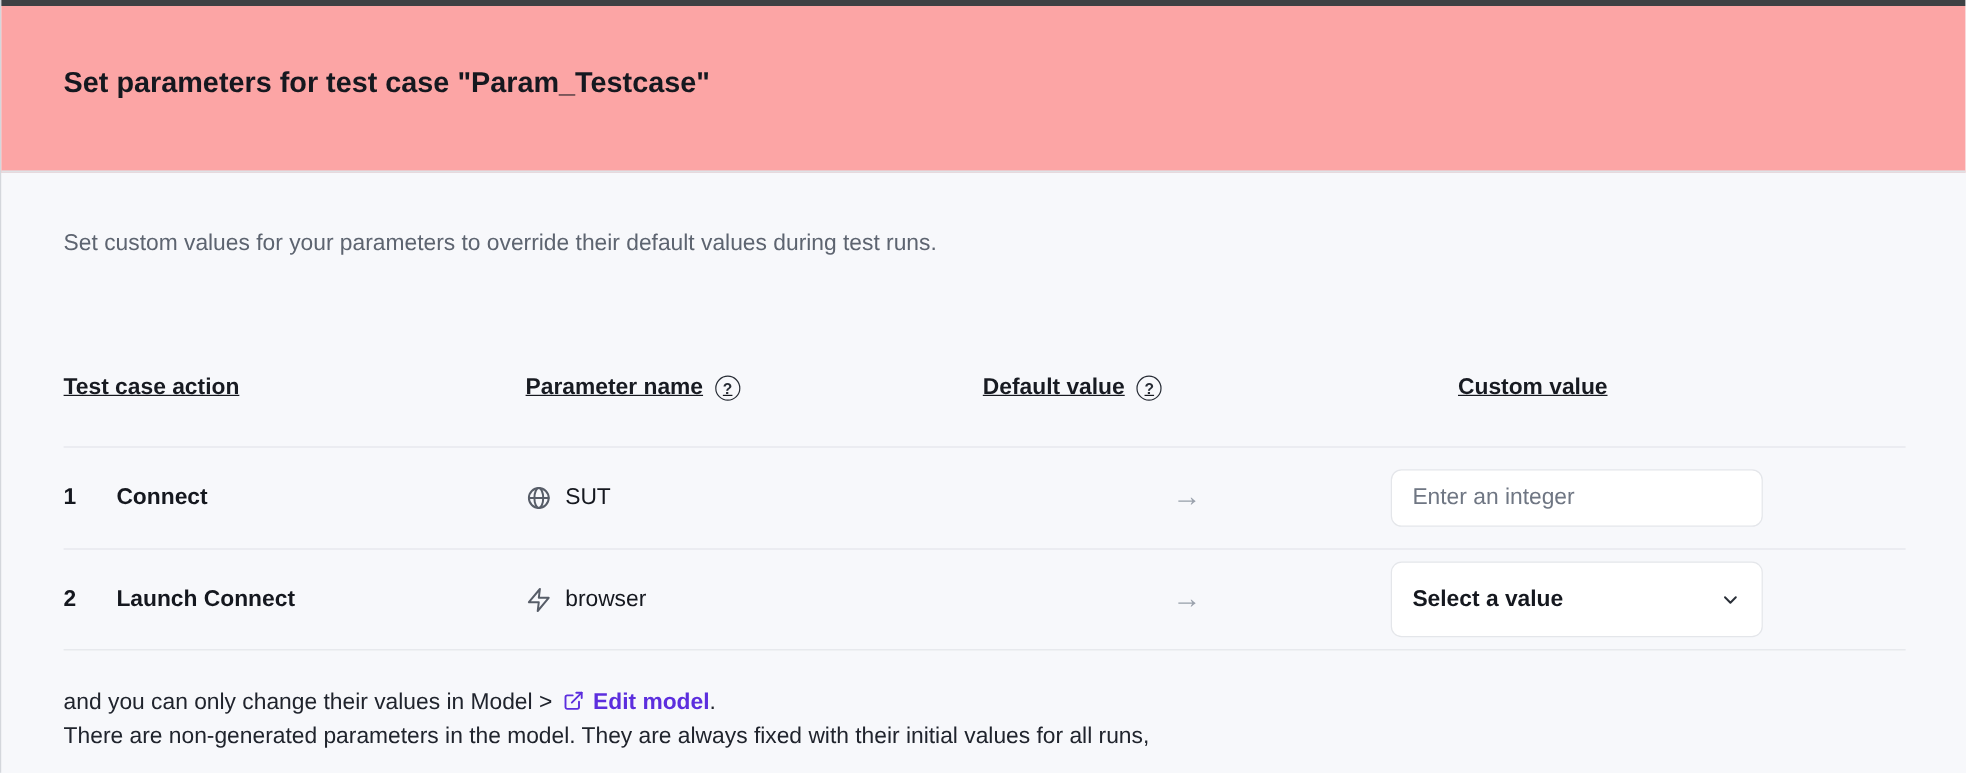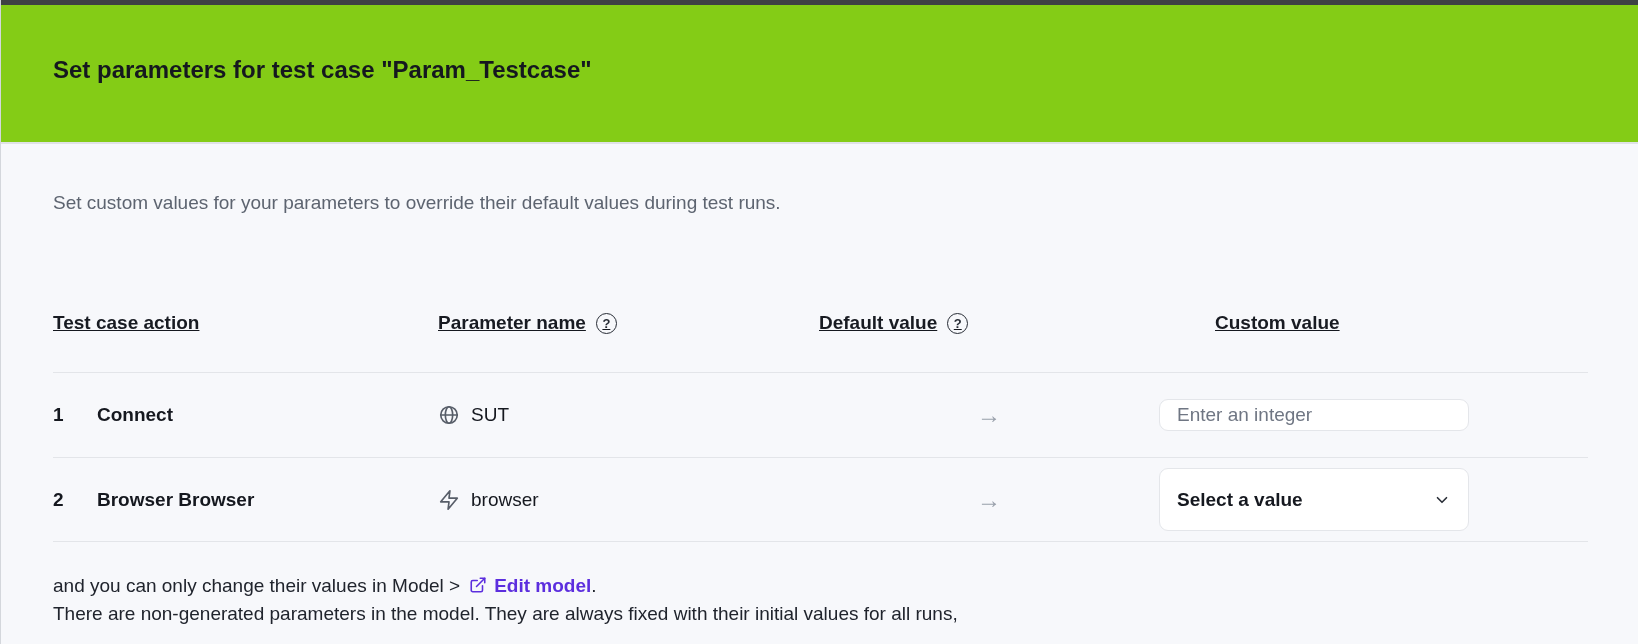--- a/index.html
+++ b/index.html
@@ -6,21 +6,21 @@
   html,body { width:1638px; height:644px; }
   body {
     font-family: "Liberation Sans", "DejaVu Sans", sans-serif;
     background:#f7f8fb;
     color:#15181f;
     border-left:1px solid #d4d7dc;
     overflow:hidden;
   }
   .topbar { height:5px; background:#3e4144; width:100%; }
 
-  .modal-header { padding:51px 52px 58px 52px; border-bottom:2px solid #e0e2e6; background:#84cc16; }
+  .modal-header { padding:51px 52px 58px 52px; border-bottom:2px solid #e0e2e6; background:#fca5a5; }
   .modal-title { font-size:24px; font-weight:700; line-height:28px; color:#15181f; }
 
   .modal-body { padding:0 50px 0 52px; }
 
   .intro { margin-top:46px; font-size:19px; line-height:26px; color:#5d6470; }
 
   .trow {
     display:grid;
     grid-template-columns:385px 381px 340px 56px 1fr;
     align-items:center;
@@ -44,21 +44,21 @@
   .param-cell { display:flex; align-items:center; gap:11px; }
   .param-icon { display:inline-flex; color:#575d68; flex:0 0 auto; }
   .param-label { font-size:19px; color:#15181f; }
 
   .default-label { font-size:19px; color:#15181f; }
   .default-label.muted { color:#9aa1ac; }
 
   .arrow-cell { text-align:center; font-size:24px; color:#9aa1ac; font-weight:400; }
 
   .value-input {
-    width:310px; height:32px; background:#ffffff;
+    width:310px; height:48px; background:#ffffff;
     border:1px solid #e4e6ea; border-radius:9px;
     padding:0 17px; font-size:19px; color:#1d4ed8;
     font-family:"Liberation Sans","DejaVu Sans",sans-serif;
     outline:none;
   }
   .value-input::placeholder { color:#6f7683; opacity:1; }
 
   .value-select {
     width:310px; height:63px; background:#ffffff;
     border:1px solid #e4e6ea; border-radius:9px;
@@ -121,21 +121,21 @@
     </div>
     <div class="arrow-cell">→</div>
     <div>
       <input class="value-input" type="text" placeholder="Enter an integer" style="">
     </div>
   </div>
 
   <div class="trow data-row last">
     <div class="action-cell">
       <span class="row-num">2</span>
-      <span class="action-label">Browser Browser</span>
+      <span class="action-label">Launch Connect</span>
     </div>
     <div class="param-cell">
       <span class="param-icon">
         <svg width="22" height="22" viewBox="0 0 24 24" fill="none" stroke="currentColor" stroke-width="1.8" stroke-linecap="round" stroke-linejoin="round">
           <polygon points="13 2 3 14 12 14 11 22 21 10 12 10 13 2"></polygon>
         </svg>
       </span>
       <span class="param-label">browser</span>
     </div>
     <div class="arrow-cell">→</div>

